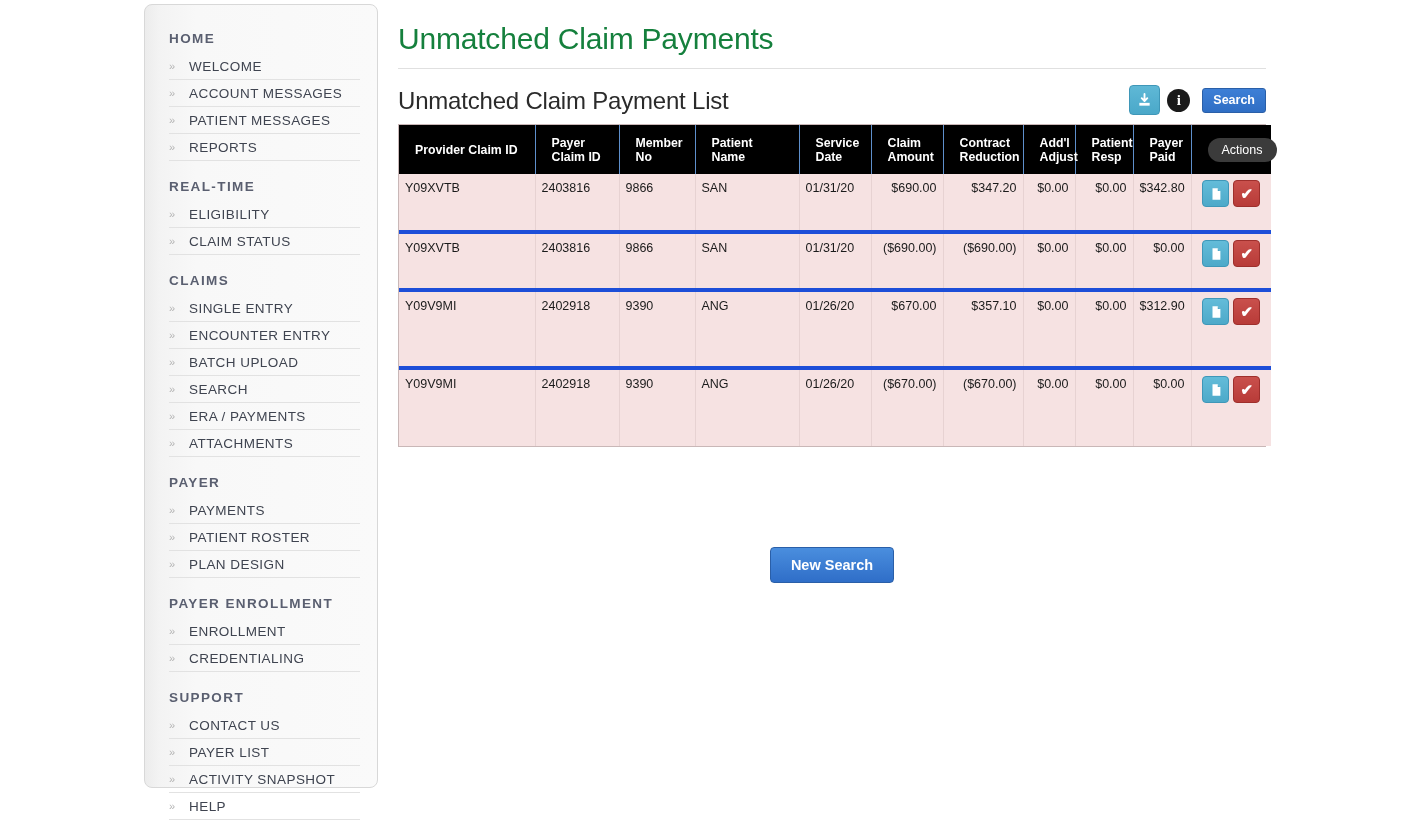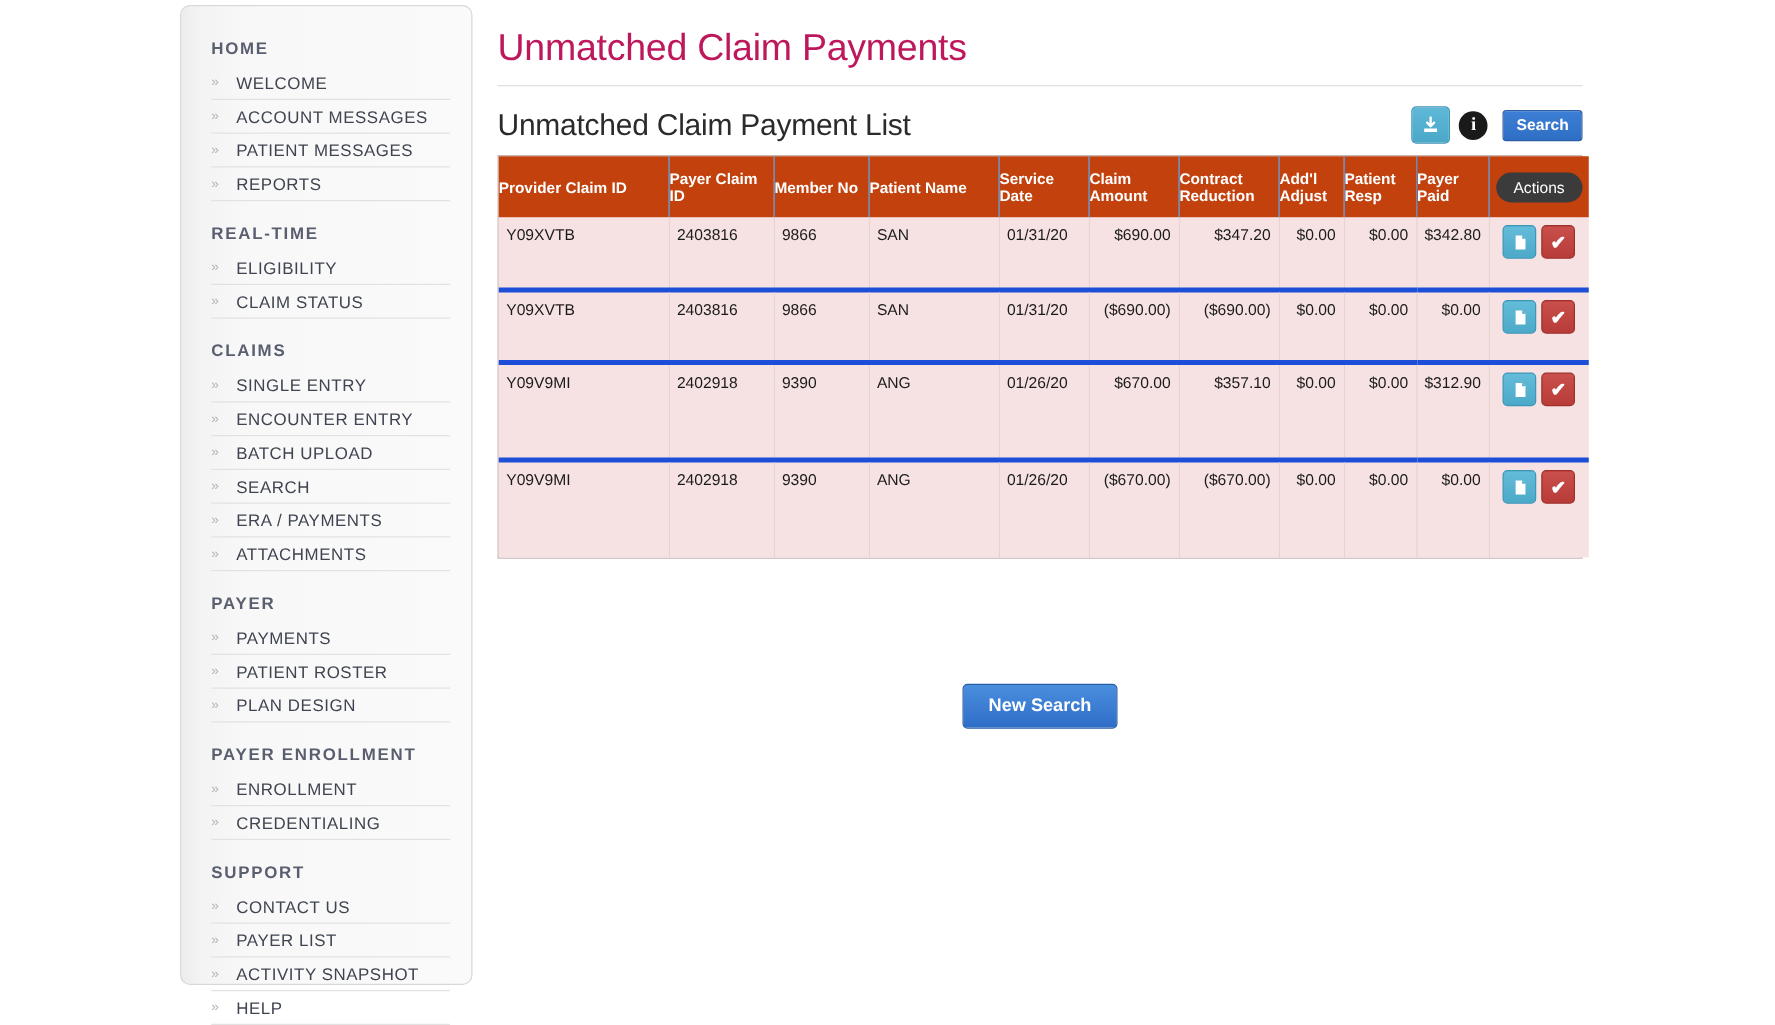--- a/index.html
+++ b/index.html
@@ -50,21 +50,21 @@
     letter-spacing: 0.45px;
     color: #3f4450;
     white-space: nowrap;
   }
 
   
   .main { position: absolute; left: 398px; top: 22px; width: 868px; }
   .page-title {
     font-size: 30px;
     font-weight: normal;
-    color: #be185d;
+    color: #15803d;
     margin: 0;
     padding-bottom: 12px;
     letter-spacing: -0.2px;
     border-bottom: 1px solid #e0e0e0;
   }
   .intro {
     font-size: 12.2px;
     line-height: 15px;
     color: #1c1c1c;
     font-weight: bold;
@@ -127,27 +127,27 @@
     font-size: 12.5px;
     font-weight: bold;
     cursor: pointer;
     font-family: "Liberation Sans", sans-serif;
   }
 
   
   .tbl-wrap { margin-top: 9px; border: 1px solid #c9b7b7; }
   table.claims { width: 100%; border-collapse: collapse; table-layout: fixed; }
   table.claims thead th {
-    background: #c2410c;
+    background: #000000;
     color: #ffffff;
     font-size: 12.3px;
     font-weight: bold;
     text-align: left;
     vertical-align: middle;
-    padding: 8px 0;
+    padding: 8px 16px;
     height: 49px;
     border-right: 1px solid #5e8fcb;
     line-height: 14px;
   }
   table.claims thead th:last-child { border-right: none; text-align: center; }
   .actions-pill {
     display: inline-block;
     background: #3b3b3b;
     color: #fff;
     font-size: 12.5px;

